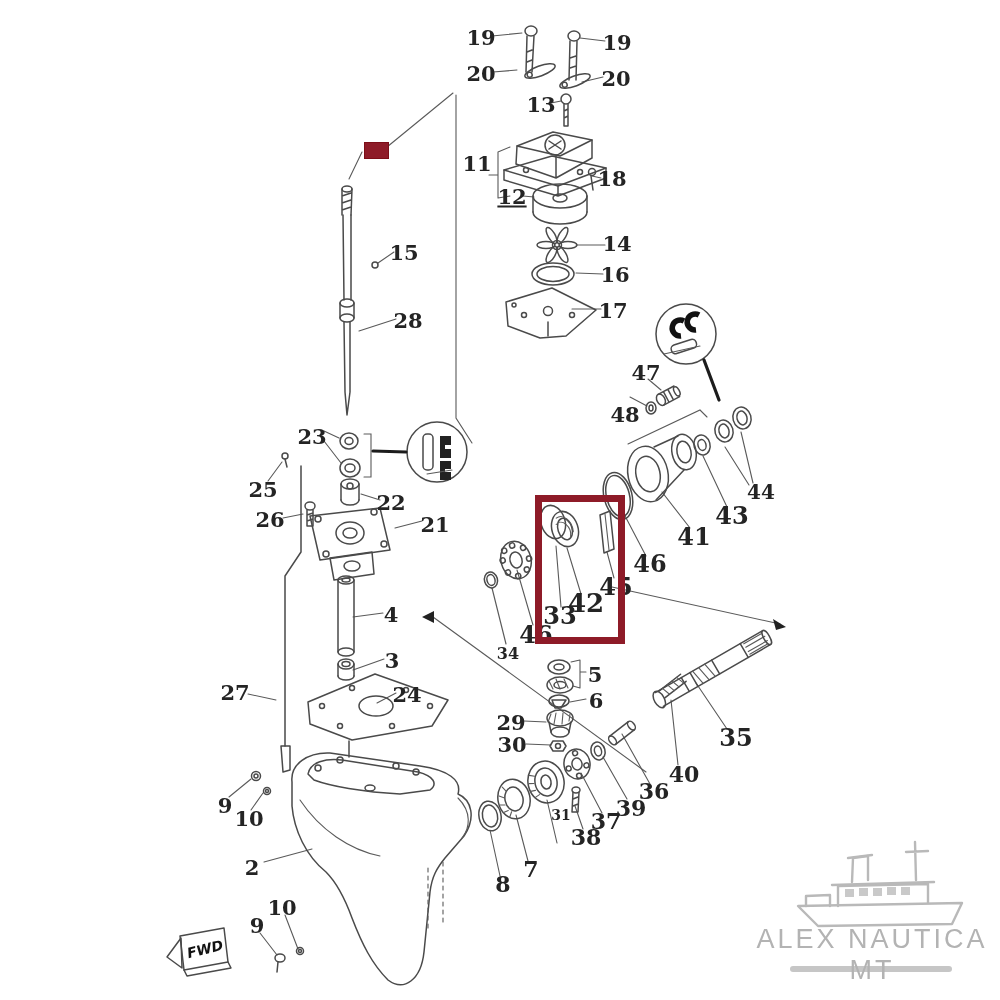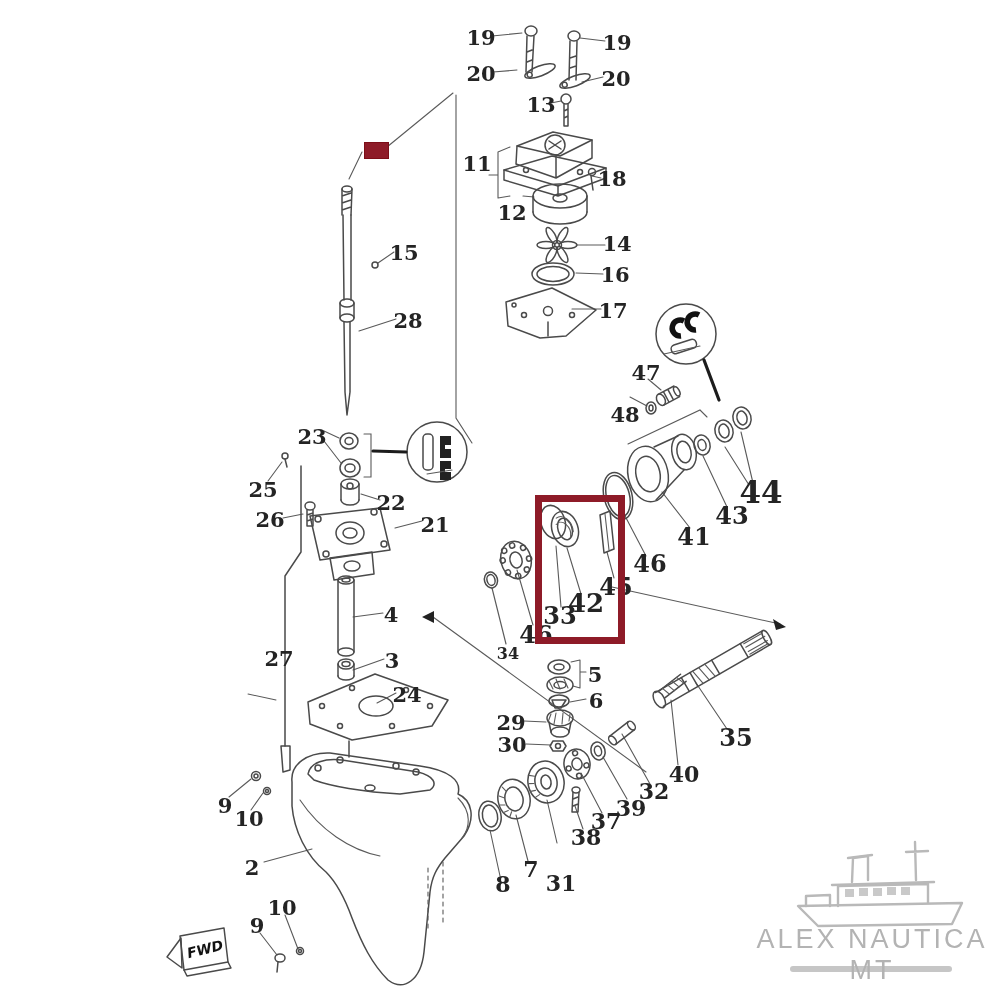--- a/index.html
+++ b/index.html
@@ -457,58 +457,58 @@
   </g>
 </svg>
 
   <div class="labels" id="labels">
       <div class="part-label" style="left: 481px; top: 37px;">19</div>
       <div class="part-label" style="left: 617px; top: 42px;">19</div>
       <div class="part-label" style="left: 481px; top: 73px;">20</div>
       <div class="part-label" style="left: 616px; top: 78px;">20</div>
       <div class="part-label" style="left: 541px; top: 104px;">13</div>
       <div class="part-label" style="left: 477px; top: 163px;">11</div>
-      <div class="part-label" style="left: 512px; top: 212px;">12</div>
+      <div class="part-label" style="left: 512px; top: 196px; text-decoration: underline;">12</div>
       <div class="part-label" style="left: 612px; top: 178px; text-align: center;">18</div>
       <div class="part-label" style="left: 617px; top: 243px;">14</div>
       <div class="part-label" style="left: 615px; top: 274px;">16</div>
       <div class="part-label" style="left: 613px; top: 310px;">17</div>
       <div class="part-label" style="left: 404px; top: 252px;">15</div>
       <div class="part-label" style="left: 408px; top: 320px;">28</div>
       <div class="part-label" style="left: 312px; top: 436px;">23</div>
       <div class="part-label" style="left: 263px; top: 489px;">25</div>
       <div class="part-label" style="left: 270px; top: 519px;">26</div>
       <div class="part-label" style="left: 391px; top: 502px;">22</div>
       <div class="part-label" style="left: 435px; top: 524px;">21</div>
       <div class="part-label" style="left: 646px; top: 372px;">47</div>
       <div class="part-label" style="left: 625px; top: 390px; margin-top: 24px;">48</div>
-      <div class="part-label" style="left: 761px; top: 492px; font-size: 31px;">44</div>
+      <div class="part-label" style="left: 761px; top: 492px; font-size: 20px;">44</div>
       <div class="part-label" style="left: 732px; top: 515px; font-size: 24px;">43</div>
       <div class="part-label" style="left: 694px; top: 536px; font-size: 24px;">41</div>
       <div class="part-label" style="left: 650px; top: 563px; font-size: 24px;">46</div>
       <div class="part-label" style="left: 616px; top: 586px; font-size: 24px;">45</div>
       <div class="part-label" style="left: 586px; top: 603px; font-size: 26px;">42</div>
       <div class="part-label" style="left: 560px; top: 615px; font-size: 24px;">33</div>
       <div class="part-label" style="left: 536px; top: 634px; font-size: 24px;">46</div>
       <div class="part-label" style="left: 508px; top: 653px; font-size: 16px; text-align: right;">34</div>
       <div class="part-label" style="left: 391px; top: 614px;">4</div>
       <div class="part-label" style="left: 392px; top: 660px;">3</div>
-      <div class="part-label" style="left: 235px; top: 658px; margin-left: 44px;">27</div>
+      <div class="part-label" style="left: 235px; top: 692px;">27</div>
       <div class="part-label" style="left: 407px; top: 694px;">24</div>
       <div class="part-label" style="left: 595px; top: 674px;">5</div>
       <div class="part-label" style="left: 596px; top: 700px;">6</div>
       <div class="part-label" style="left: 511px; top: 722px;">29</div>
       <div class="part-label" style="left: 512px; top: 744px;">30</div>
       <div class="part-label" style="left: 736px; top: 737px; font-size: 24px;">35</div>
       <div class="part-label" style="left: 684px; top: 774px; font-size: 22px;">40</div>
-      <div class="part-label" style="left: 654px; top: 791px; font-size: 22px;">32</div>
+      <div class="part-label" style="left: 654px; top: 791px; font-size: 22px;">36</div>
       <div class="part-label" style="left: 631px; top: 808px; font-size: 22px;">39</div>
       <div class="part-label" style="left: 606px; top: 821px; font-size: 22px;">37</div>
       <div class="part-label" style="left: 586px; top: 837px; font-size: 22px;">38</div>
-      <div class="part-label" style="left: 561px; top: 883px; font-size: 22px;">31</div>
+      <div class="part-label" style="left: 561px; top: 815px; font-size: 14px;">31</div>
       <div class="part-label" style="left: 531px; top: 869px; font-size: 22px;">7</div>
       <div class="part-label" style="left: 503px; top: 884px; font-size: 22px;">8</div>
       <div class="part-label" style="left: 225px; top: 805px;">9</div>
       <div class="part-label" style="left: 249px; top: 818px;">10</div>
       <div class="part-label" style="left: 252px; top: 867px;">2</div>
       <div class="part-label" style="left: 282px; top: 907px;">10</div>
       <div class="part-label" style="left: 257px; top: 925px;">9</div>
     </div>
 
   <div id="highlight-box" style="left: 535px; top: 495px; width: 76px; height: 135px; border-color: rgb(142, 27, 40);"></div>

